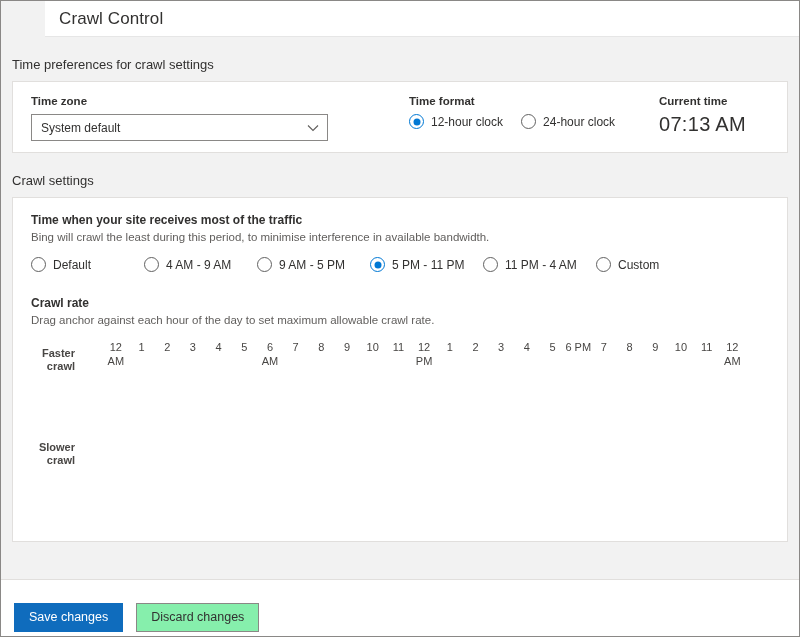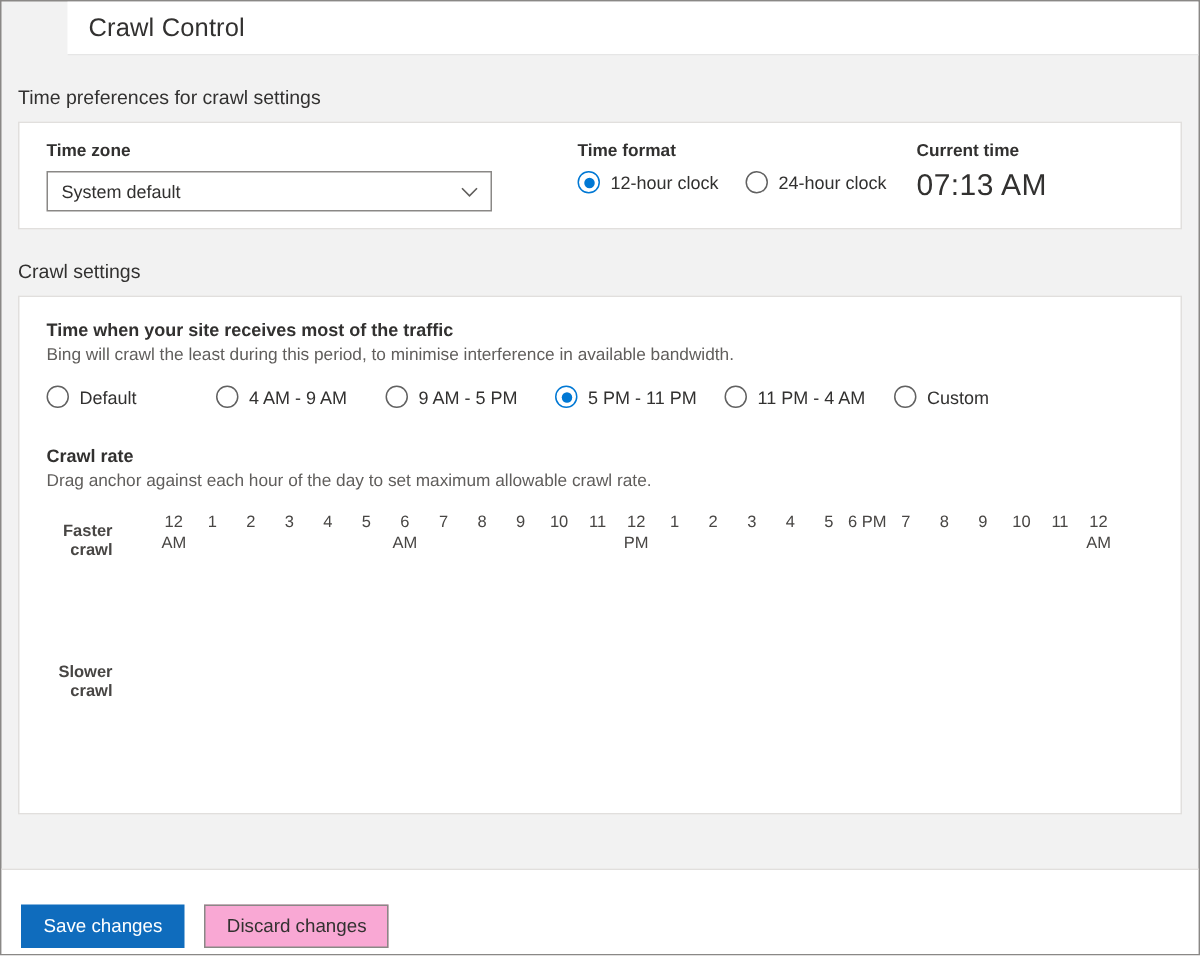--- a/index.html
+++ b/index.html
@@ -38,20 +38,21 @@
   .section-heading {
     font-size: 13px;
     color: #323130;
     padding: 20px 0 9px 0;
     font-weight: 400;
   }
   
   .card {
     background: #ffffff;
     border: 1px solid #e1dfdd;
+    gap: 24px;
   }
   .card-time {
     height: 72px;
     display: flex;
     align-items: flex-start;
     padding: 13px 0 0 0;
   }
   .col-tz   { width: 372px; padding-left: 18px; }
   .col-fmt  { width: 226px; }
   .col-now  { flex: 1; }
@@ -206,21 +207,21 @@
     border: 1px solid transparent;
     padding: 0 14px;
     margin-top: 18px;
   }
   .btn-primary {
     background: #0f6cbd;
     color: #ffffff;
     min-width: 104px;
   }
   .btn-default {
-    background: #f9a8d4;
+    background: #86efac;
     color: #323130;
     border: 1px solid #8a8886;
     margin-left: 13px;
     min-width: 104px;
   }
 </style>
 </head>
 <body>
 
 <div id="app">

